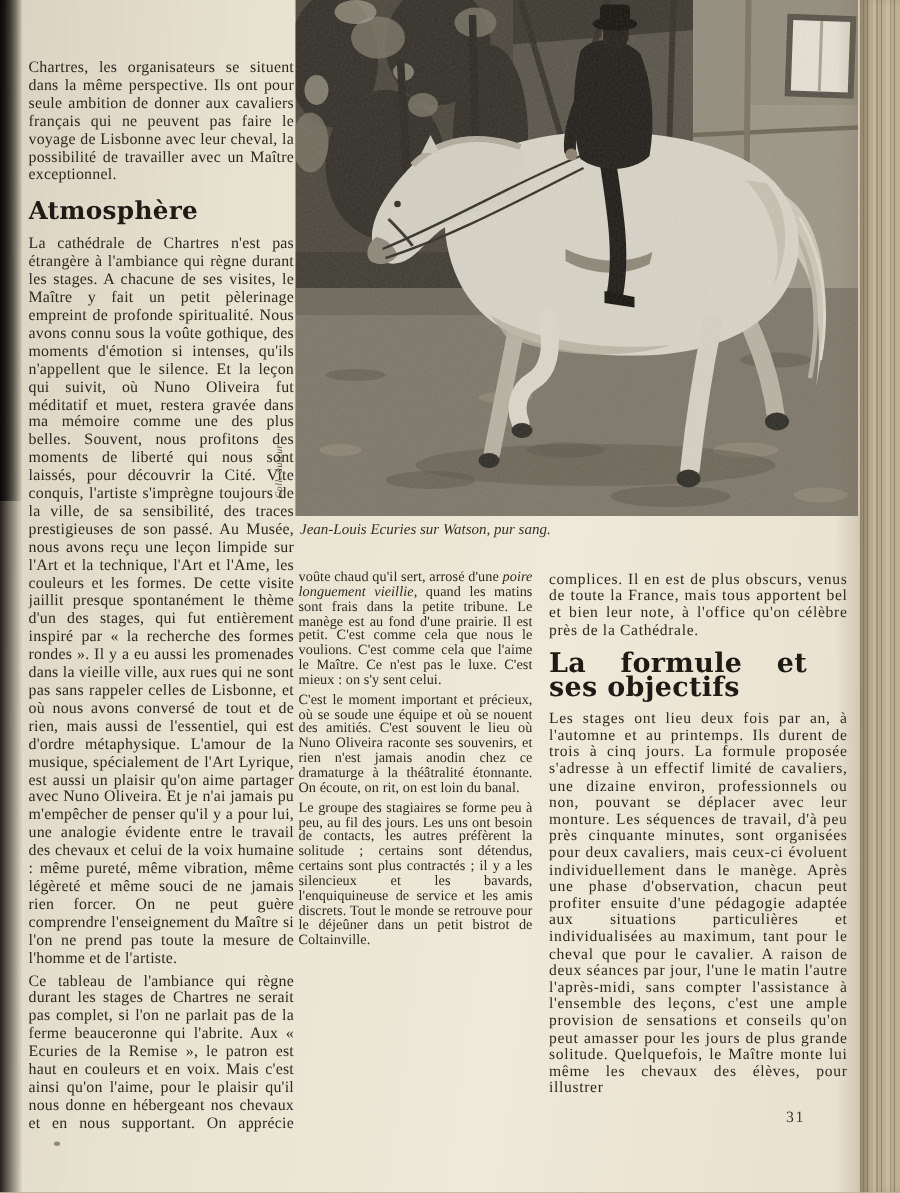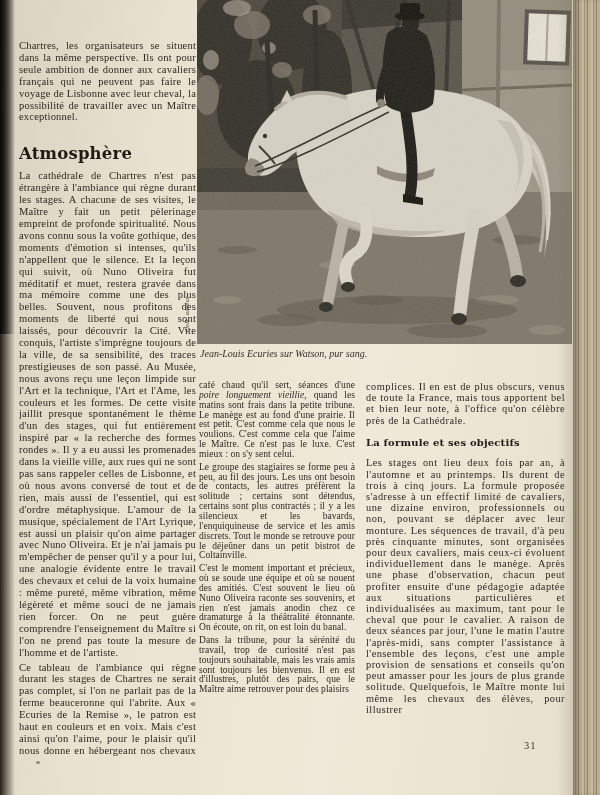--- a/index.html
+++ b/index.html
@@ -23,24 +23,24 @@
 
   .credit{position:absolute;left:183px;top:296px;font-size:6.5px;font-style:italic;color:#4a463e;
     writing-mode:vertical-rl;transform:rotate(180deg);letter-spacing:.4px;}
   .caption{position:absolute;left:200px;top:348px;width:372px;font-size:10px;font-style:italic;color:#33302a;}
 
   .col{position:absolute;text-align:justify;overflow:hidden;}
   .col p{margin:0 0 3px 0;}
   .col em{font-style:italic;}
   .heading{font-family:"DejaVu Serif","Liberation Serif",serif;font-weight:bold;color:#1e1b15;}
   .col1{left:19px;top:40px;width:177px;height:716px;font-size:10.6px;line-height:11.9px;letter-spacing:.15px;}
-  .col1 .heading{font-size:16.5px;line-height:19px;margin:21px 0 7px 0;letter-spacing:.2px;}
+  .col1 .heading{font-size:16.5px;line-height:19px;margin:8px 0 7px 0;letter-spacing:.2px;}
   .col2{left:199px;top:381px;width:156px;height:366px;font-size:9.5px;line-height:9.85px;letter-spacing:.05px;}
   .col3{left:366px;top:381px;width:199px;height:374px;font-size:10.4px;line-height:11.2px;letter-spacing:.45px;}
-  .col3 .heading{font-size:10px;line-height:16.5px;margin:9px 4px 6px 0;width:172px;letter-spacing:.2px;}
+  .col3 .heading{font-size:18px;line-height:16.5px;margin:9px 4px 6px 0;width:172px;letter-spacing:.2px;}
 
   .pagenum{position:absolute;left:524px;top:740px;font-size:10.5px;letter-spacing:1px;color:#3a362f;}
   .speck{position:absolute;left:36px;top:761px;width:4px;height:3px;background:#6b6354;border-radius:50%;opacity:.7;}
 </style>
 </head>
 <body>
 
 <div class="page">
 
   <div class="photo">
@@ -163,24 +163,23 @@
   <div class="caption">Jean-Louis Ecuries sur Watson, pur sang.</div>
 
   <div class="col col1">
     <p>Chartres, les organisateurs se situent dans la même perspective. Ils ont pour seule ambition de donner aux cavaliers français qui ne peuvent pas faire le voyage de Lisbonne avec leur cheval, la possibilité de travailler avec un Maître exceptionnel.</p>
     <h2 class="heading">Atmosphère</h2>
     <p>La cathédrale de Chartres n'est pas étrangère à l'ambiance qui règne durant les stages. A chacune de ses visites, le Maître y fait un petit pèlerinage empreint de profonde spiritualité. Nous avons connu sous la voûte gothique, des moments d'émotion si intenses, qu'ils n'appellent que le silence. Et la leçon qui suivit, où Nuno Oliveira fut méditatif et muet, restera gravée dans ma mémoire comme une des plus belles. Souvent, nous profitons des moments de liberté qui nous sont laissés, pour découvrir la Cité. Vite conquis, l'artiste s'imprègne toujours de la ville, de sa sensibilité, des traces prestigieuses de son passé. Au Musée, nous avons reçu une leçon limpide sur l'Art et la technique, l'Art et l'Ame, les couleurs et les formes. De cette visite jaillit presque spontanément le thème d'un des stages, qui fut entièrement inspiré par « la recherche des formes rondes ». Il y a eu aussi les promenades dans la vieille ville, aux rues qui ne sont pas sans rappeler celles de Lisbonne, et où nous avons conversé de tout et de rien, mais aussi de l'essentiel, qui est d'ordre métaphysique. L'amour de la musique, spécialement de l'Art Lyrique, est aussi un plaisir qu'on aime partager avec Nuno Oliveira. Et je n'ai jamais pu m'empêcher de penser qu'il y a pour lui, une analogie évidente entre le travail des chevaux et celui de la voix humaine : même pureté, même vibration, même légèreté et même souci de ne jamais rien forcer. On ne peut guère comprendre l'enseignement du Maître si l'on ne prend pas toute la mesure de l'homme et de l'artiste.</p>
     <p>Ce tableau de l'ambiance qui règne durant les stages de Chartres ne serait pas complet, si l'on ne parlait pas de la ferme beauceronne qui l'abrite. Aux « Ecuries de la Remise », le patron est haut en couleurs et en voix. Mais c'est ainsi qu'on l'aime, pour le plaisir qu'il nous donne en hébergeant nos chevaux et en nous supportant. On apprécie également le</p>
   </div>
 
   <div class="col col2">
-    <p><span>café chaud qu'il sert, séances d'une </span><em>poire longuement vieillie</em><span>, quand les matins sont frais dans la petite tribune. Le manège est au fond d'une prairie. Il est petit. C'est comme cela que nous le voulions. C'est comme cela que l'aime le Maître. Ce n'est pas le luxe. C'est mieux : on s'y sent celui.</span></p>
+    <p><span>voûte chaud qu'il sert, arrosé d'une </span><em>poire longuement vieillie</em><span>, quand les matins sont frais dans la petite tribune. Le manège est au fond d'une prairie. Il est petit. C'est comme cela que nous le voulions. C'est comme cela que l'aime le Maître. Ce n'est pas le luxe. C'est mieux : on s'y sent celui.</span></p>
+    <p>C'est le moment important et précieux, où se soude une équipe et où se nouent des amitiés. C'est souvent le lieu où Nuno Oliveira raconte ses souvenirs, et rien n'est jamais anodin chez ce dramaturge à la théâtralité étonnante. On écoute, on rit, on est loin du banal.</p>
     <p>Le groupe des stagiaires se forme peu à peu, au fil des jours. Les uns ont besoin de contacts, les autres préfèrent la solitude ; certains sont détendus, certains sont plus contractés ; il y a les silencieux et les bavards, l'enquiquineuse de service et les amis discrets. Tout le monde se retrouve pour le déjeûner dans un petit bistrot de Coltainville.</p>
-    <p>C'est le moment important et précieux, où se soude une équipe et où se nouent des amitiés. C'est souvent le lieu où Nuno Oliveira raconte ses souvenirs, et rien n'est jamais anodin chez ce dramaturge à la théâtralité étonnante. On écoute, on rit, on est loin du banal.</p>
-    <p>Dans la tribune, pour la sérénité du travail, trop de curiosité n'est pas toujours souhaitable, mais les vrais amis sont toujours les bienvenus. Il en est d'illustres, plutôt des pairs, que le Maître aime retrouver pour des plaisirs</p>
   </div>
 
   <div class="col col3">
     <p>complices. Il en est de plus obscurs, venus de toute la France, mais tous apportent bel et bien leur note, à l'office qu'on célèbre près de la Cathédrale.</p>
     <h2 class="heading">La formule et ses objectifs</h2>
     <p>Les stages ont lieu deux fois par an, à l'automne et au printemps. Ils durent de trois à cinq jours. La formule proposée s'adresse à un effectif limité de cavaliers, une dizaine environ, professionnels ou non, pouvant se déplacer avec leur monture. Les séquences de travail, d'à peu près cinquante minutes, sont organisées pour deux cavaliers, mais ceux-ci évoluent individuellement dans le manège. Après une phase d'observation, chacun peut profiter ensuite d'une pédagogie adaptée aux situations particulières et individualisées au maximum, tant pour le cheval que pour le cavalier. A raison de deux séances par jour, l'une le matin l'autre l'après-midi, sans compter l'assistance à l'ensemble des leçons, c'est une ample provision de sensations et conseils qu'on peut amasser pour les jours de plus grande solitude. Quelquefois, le Maître monte lui même les chevaux des élèves, pour illustrer</p>
   </div>
 
   <div class="pagenum">31</div>
   <div class="speck"></div>

